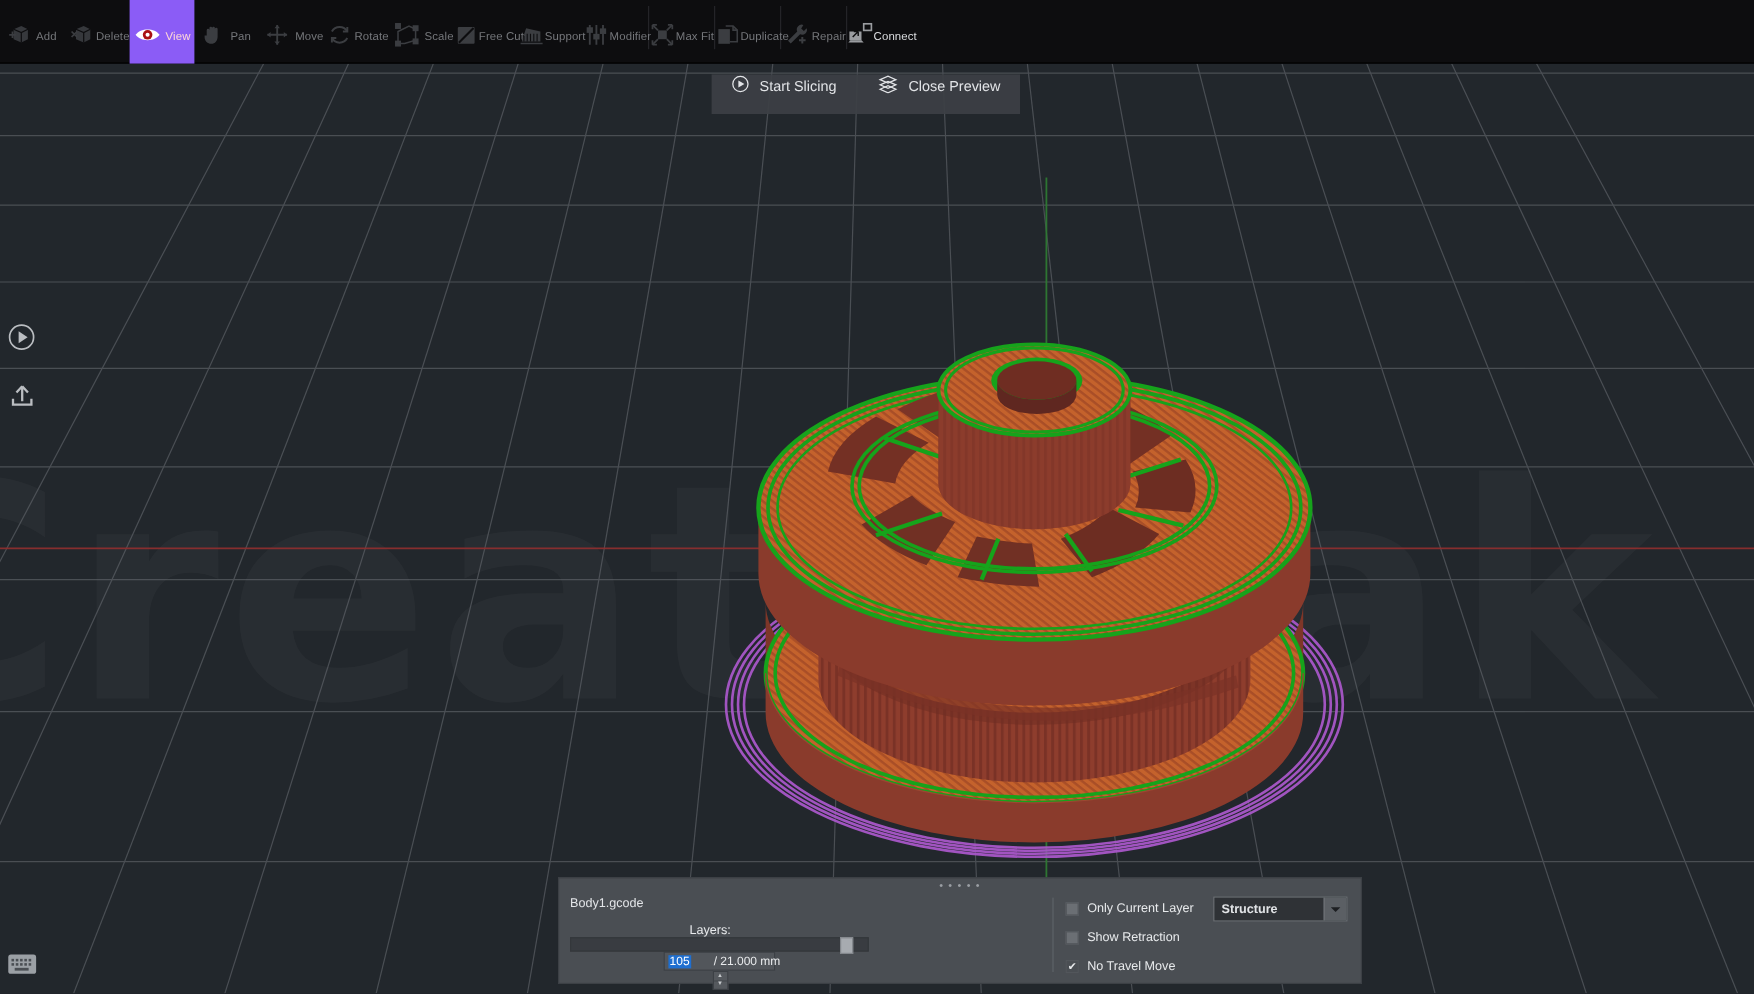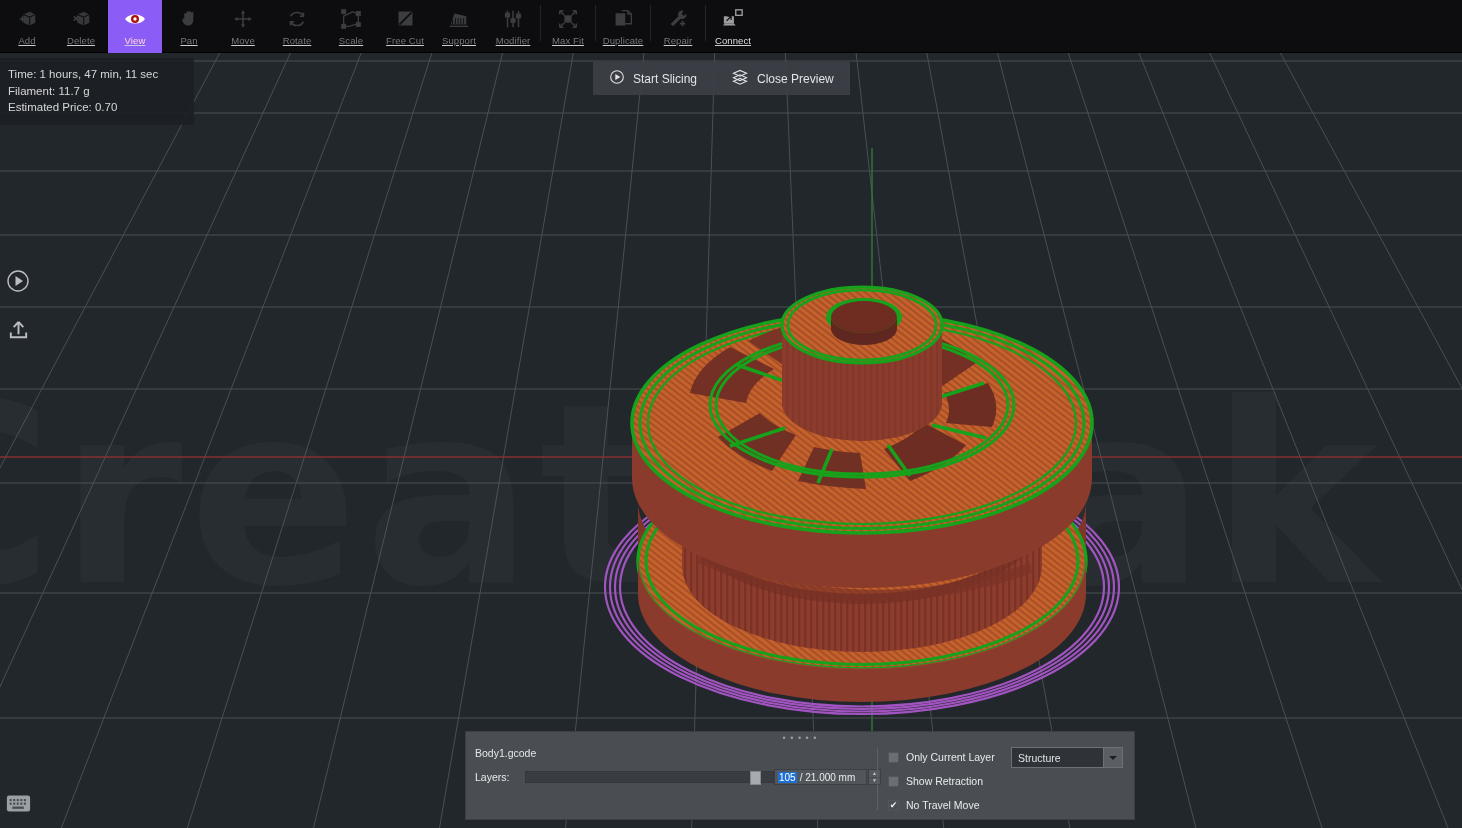--- a/index.html
+++ b/index.html
@@ -18,26 +18,25 @@
   .toolbar {
     position: absolute; top: 0; left: 0;
     width: 1462px; height: 53px;
     background: #0d0d0f;
     display: flex; align-items: flex-start;
     z-index: 40;
     border-bottom: 1px solid #000;
   }
   .tool {
     width: 54px; height: 53px;
-    display: flex; flex-direction: column;
+    display: flex; flex-direction: row;
     align-items: center; justify-content: flex-start;
     padding-top: 5px;
     cursor: pointer;
     position: relative;
-    text-decoration: underline;
   }
   .tool .ticon {
     height: 27px; width: 30px;
     display: flex; align-items: center; justify-content: center;
     color: #3b3d41;
   }
   .tool .tlabel {
     font-size: 9.5px; color: #75777b; margin-top: 3px;
     letter-spacing: .1px; white-space: nowrap;
   }
@@ -84,21 +83,21 @@
     line-height: 16.5px;
     color: #d5d7da;
     z-index: 20;
   }
 
   
   .slice-bar {
     position: absolute; top: 9px; left: 593px;
     height: 33px;
     background: rgba(60,64,69,0.93);
-    display: flex; align-items: center;
+    display: flex; align-items: flex-start;
     z-index: 22;
     font-size: 12px;
   }
   .sb-item {
     display: flex; align-items: center; gap: 8px;
     padding: 0 16px; cursor: pointer; color: #e2e4e7;
     white-space: nowrap;
   }
   .sb-sep { width: 1px; background: #565a60; margin: 4px 0; }
   .sb-caret {
@@ -135,21 +134,21 @@
     user-select: none;
   }
   .bp-file {
     position: absolute; left: 9px; top: 15px;
     font-size: 10.5px; color: #e3e5e8;
   }
   .row {
     position: absolute; left: 9px; display: flex; align-items: center;
     font-size: 10.5px; color: #e8eaec;
   }
-  .row.layers { top: 37px; }
+  .row.layers { top: 37px; flex-direction: column; }
   .row.steps  { top: 67px; }
   .row .rlabel { width: 50px; }
   .slider {
     position: relative;
     width: 249px; height: 12px;
     background: #393c41; border: 1px solid #34373b;
   }
   .slider .thumb {
     position: absolute; top: -1px;
     width: 11px; height: 14px;
@@ -194,21 +193,21 @@
   }
   .chk.checked .box { background: #4a4e53; border-color: #52565b; }
 
   .combo {
     position: absolute; left: 545px; top: 15px;
     width: 112px; height: 21px;
     background: #2f3236; border: 1px solid #6d7176;
     display: flex; align-items: center;
     font-size: 10.5px; color: #e2e4e7; cursor: pointer;
   }
-  .combo .ctext { padding-left: 6px; flex: 1; }
+  .combo .ctext { padding-left: 6px; flex: 1; font-weight: bold; }
   .combo .cbtn {
     width: 19px; height: 19px; background: #5b5f64;
     display: flex; align-items: center; justify-content: center;
     border-left: 1px solid #6d7176;
   }
   .combo .cbtn i {
     width: 0; height: 0;
     border-left: 4px solid transparent;
     border-right: 4px solid transparent;
     border-top: 4px solid #1d1f22;
@@ -498,25 +497,20 @@
 
         <g>
           <ellipse cx="864" cy="264" rx="38" ry="19" fill="#16a31b"></ellipse>
           <ellipse cx="864" cy="264" rx="33" ry="16" fill="#6f2d22"></ellipse>
           <path d="M831 264 a33 16 0 0 0 66 0 v12 a33 16 0 0 1 -66 0 z" fill="#5f2720"></path>
         </g>
 
       </g>
     </svg>
 
-    <div class="info-box">
-      <div>Time: 1 hours, 47 min, 11 sec</div>
-      <div>Filament: 11.7 g</div>
-      <div>Estimated Price: 0.70</div>
-    </div>
 
     <div class="slice-bar">
       <div class="sb-item">
         <span>
           <svg width="16" height="16" viewBox="0 0 24 24" fill="none" stroke="#e2e4e7" stroke-width="1.6">
             <circle cx="12" cy="12" r="9.5"></circle>
             <path d="M9.5 7.5 L17 12 L9.5 16.5 Z" fill="#e2e4e7" stroke="none"></path>
           </svg>
         </span>
         <span>Start Slicing</span>
@@ -575,21 +569,21 @@
 
     <div class="bp-file">Body1.gcode</div>
 
     <div class="row layers">
       <span class="rlabel">Layers:</span>
       <div class="slider">
         <div class="thumb" id="layerThumb" style="left: 223.72px;"></div>
       </div>
       <div class="numfield entry">
         <span class="sel">105</span>
-        <span style="padding-left:3px">/ 21.000 mm</span>
+        <span style="padding-left:19px">/ 21.000 mm</span>
       </div>
       <div class="spin">
         <div>▲</div>
         <div>▼</div>
       </div>
     </div>
 
 
     <div class="vdiv"></div>
 

